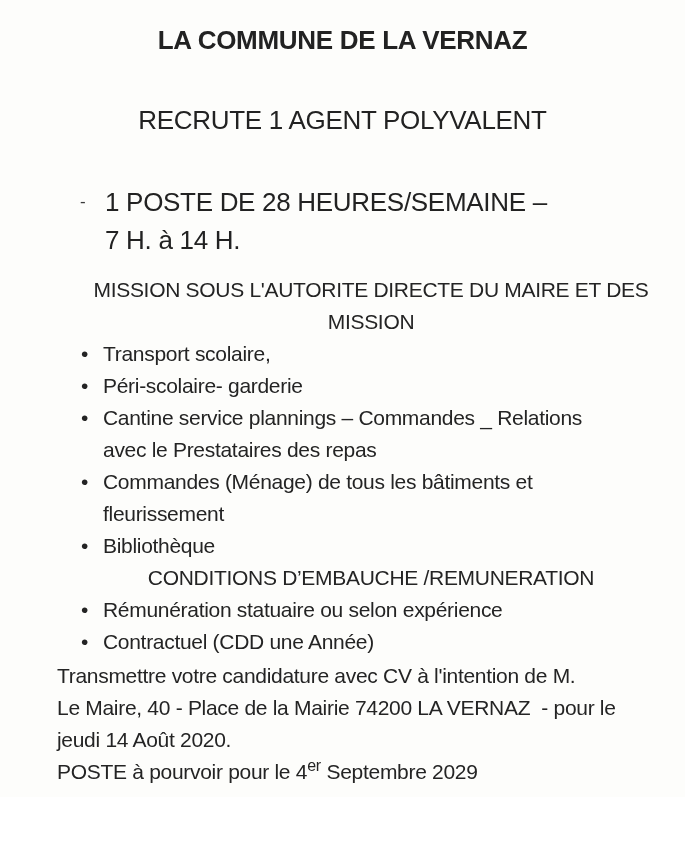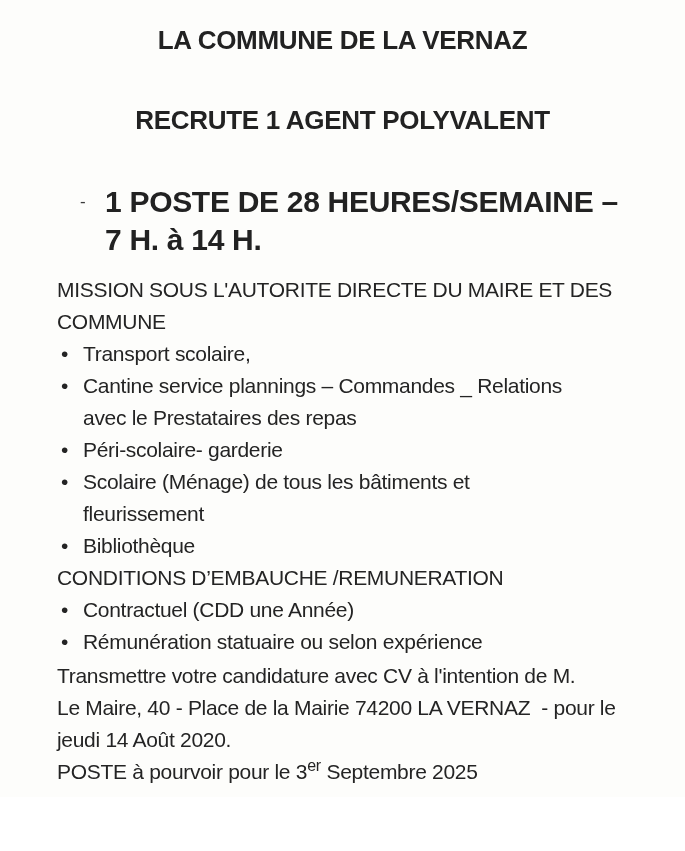--- a/index.html
+++ b/index.html
@@ -22,58 +22,58 @@
     padding-top: 24px;
     text-align: center;
     font-weight: bold;
     font-size: 26px;
     line-height: 32px;
     white-space: pre;
   }
   .doc-subtitle {
     margin-top: 46px;
     text-align: center;
-    font-weight: bold;
+    font-weight: normal;
     font-size: 26px;
     line-height: 37px;
   }
   .doc-subtitle .line { white-space: pre; }
   .post-item {
     margin-top: 44px;
     margin-left: 80px;
     display: flex;
     align-items: flex-start;
   }
   .post-marker {
     font-size: 17px;
     color: #3a3a3a;
     padding-top: 9px;
     width: 25px;
     flex: 0 0 25px;
   }
   .post-text {
-    font-weight: bold;
-    font-size: 30px;
+    font-weight: normal;
+    font-size: 26px;
     line-height: 38px;
   }
   .post-text .line { white-space: pre; }
   .body-text {
     font-size: 21px;
     line-height: 32px;
     color: #242424;
   }
   .section-heading {
     margin-left: 57px;
   }
-  .section-heading .line { white-space: pre; }
+  .section-heading .line { white-space: pre; text-align: center; }
   .mission-heading { margin-top: 15px; }
   ul.bullet-list {
     list-style: none;
     margin: 0;
-    padding: 0 0 0 60px;
+    padding: 0 0 0 80px;
     width: 535px;
   }
   ul.bullet-list li {
     position: relative;
     padding-left: 23px;
   }
   ul.bullet-list li::before {
     content: "\2022";
     position: absolute;
     left: 1px;
@@ -108,40 +108,40 @@
   <div class="post-item">
     <div class="post-marker">-</div>
     <div class="post-text">
       <div class="line">1 POSTE DE 28 HEURES/SEMAINE –</div>
       <div class="line">7 H. à 14 H.</div>
     </div>
   </div>
 
   <div class="body-text section-heading mission-heading">
     <div class="line">MISSION SOUS L'AUTORITE DIRECTE DU MAIRE ET DES</div>
-    <div class="line">COMMUNE</div>
+    <div class="line">MISSION</div>
   </div>
 
   <ul class="bullet-list body-text">
     <li>Transport scolaire,</li>
+    <li>Péri-scolaire- garderie</li>
     <li>Cantine service plannings – Commandes _ Relations avec le Prestataires des repas</li>
-    <li>Péri-scolaire- garderie</li>
-    <li>Scolaire (Ménage) de tous les bâtiments et fleurissement</li>
+    <li>Commandes (Ménage) de tous les bâtiments et fleurissement</li>
     <li>Bibliothèque</li>
   </ul>
 
   <div class="body-text section-heading">
     <div class="line">CONDITIONS D’EMBAUCHE /REMUNERATION</div>
   </div>
 
   <ul class="bullet-list body-text">
+    <li>Rémunération statuaire ou selon expérience</li>
     <li>Contractuel (CDD une Année)</li>
-    <li>Rémunération statuaire ou selon expérience</li>
   </ul>
 
   <div class="closing">
     <div class="line">Transmettre votre candidature avec CV à l'intention de M.</div>
     <div class="line">Le Maire, 40 - Place de la Mairie 74200 LA VERNAZ  - pour le</div>
     <div class="line">jeudi 14 Août 2020.</div>
-    <div class="line"><span>POSTE à pourvoir pour le 3</span><sup>er</sup><span> Septembre 2025</span></div>
+    <div class="line"><span>POSTE à pourvoir pour le 4</span><sup>er</sup><span> Septembre 2029</span></div>
   </div>
 
 </div>
 
 </body></html>

